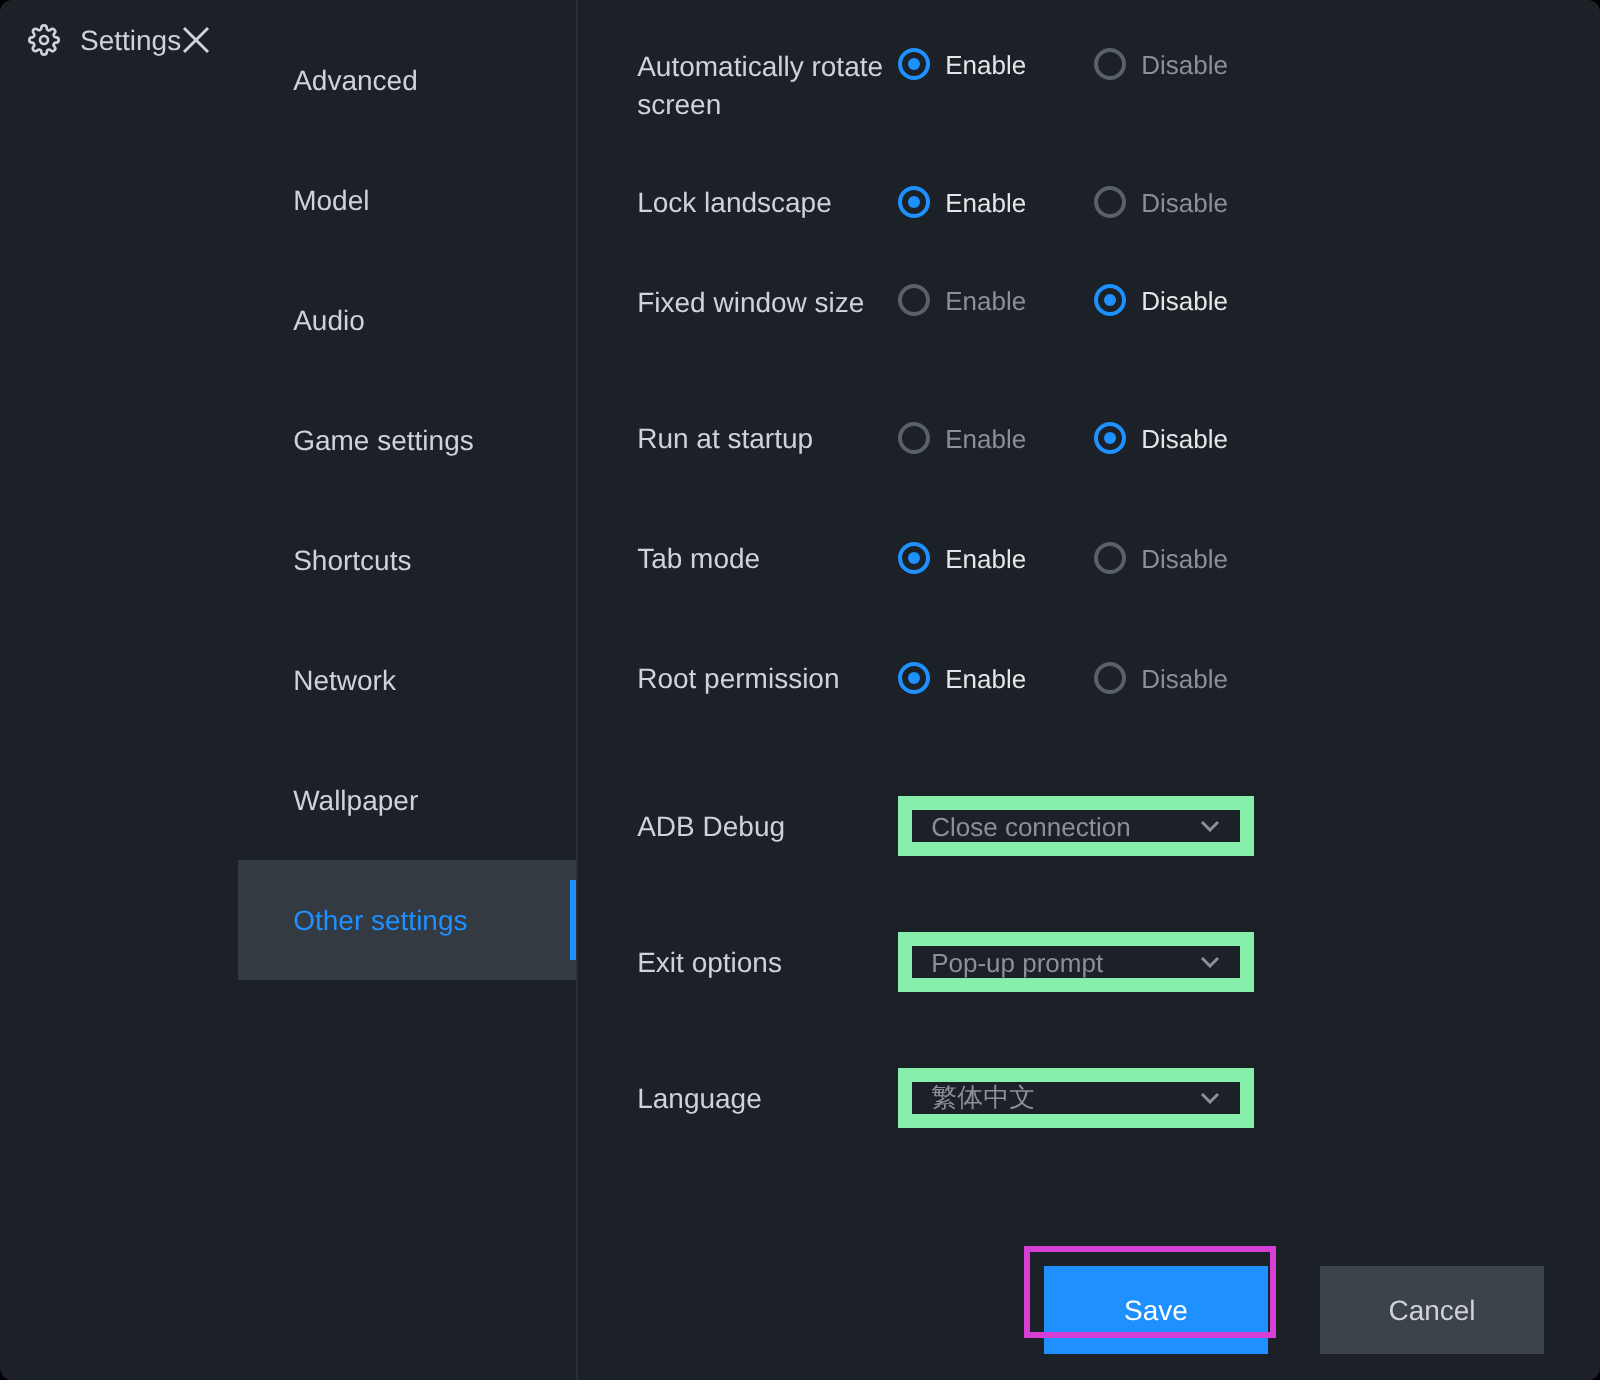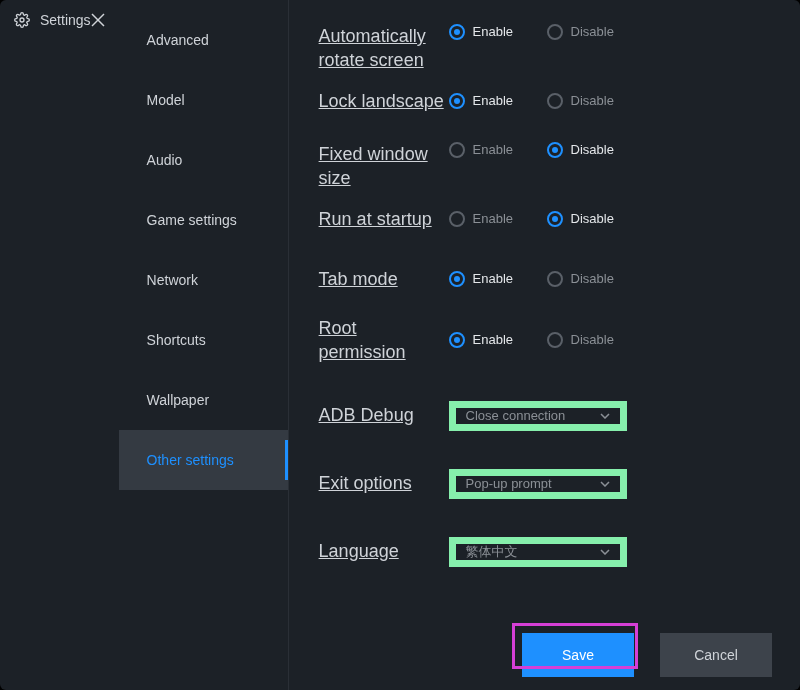--- a/index.html
+++ b/index.html
@@ -12,23 +12,23 @@
   .body { flex: 1; display: flex; }
   .sidebar { width: 170px; padding-top: 10px; border-right: 1px solid #2a2f36; }
   .sidebar-item { height: 60px; display: flex; align-items: center; padding-left: 28px; color: #cfd3d8; font-size: 14px; cursor: pointer; position: relative; }
   .sidebar-item.active { background: #343a42; color: #1e90ff; }
   .sidebar-item.active::after { content: ""; position: absolute; right: 0; top: 10px; bottom: 10px; width: 3px; background: #1e90ff; }
   .main { flex: 1; display: flex; flex-direction: column; }
   .content { flex: 1; padding: 20px 30px 0 30px; }
   .row { display: flex; align-items: center; min-height: 46px; }
   .row.tall { align-items: flex-start; padding-top: 4px; min-height: 58px; }
   .spaced { margin-top: 14px; }
-  .label { width: 130px; color: #cfd3d8; font-size: 18px; line-height: 1.35; text-decoration: underline; }
+  .label { width: 130px; color: #cfd3d8; font-size: 14px; line-height: 1.35; }
   .options { display: flex; gap: 10px; align-items: center; }
-  .radio { display: flex; gap: 8px; width: 88px; cursor: pointer; }
+  .radio { display: flex; align-items: center; gap: 8px; width: 88px; cursor: pointer; }
   .rcircle { width: 16px; height: 16px; border-radius: 50%; border: 2px solid #5a6068; position: relative; }
   .radio.on .rcircle { border-color: #1e90ff; }
   .radio.on .rcircle::after { content:""; position:absolute; inset:3px; background:#1e90ff; border-radius:50%; }
   .radio.on .rtext { color: #e4e7ea; }
   .rtext { color: #8b9096; font-size: 13px; }
   .select { width: 178px; height: 30px; border: 7px solid #86efac; display: flex; align-items: center; justify-content: space-between; padding: 0 10px; color: #8b9096; font-size: 13px; cursor: pointer; }
   .select .chev { margin-left: 6px; }
   .footer { height: 70px; display: flex; align-items: center; justify-content: flex-end; padding-right: 28px; gap: 26px; }
   .btn { width: 112px; height: 44px; display: flex; align-items: center; justify-content: center; font-size: 14px; cursor: pointer; }
   .btn-save { background: #1e90ff; color: #fff; }
@@ -67,24 +67,24 @@
       <div class="sidebar-item">
             <span>Model</span>
           </div>
       <div class="sidebar-item">
             <span>Audio</span>
           </div>
       <div class="sidebar-item">
             <span>Game settings</span>
           </div>
       <div class="sidebar-item">
+            <span>Shortcuts</span>
+          </div>
+      <div class="sidebar-item">
             <span>Network</span>
-          </div>
-      <div class="sidebar-item">
-            <span>Shortcuts</span>
           </div>
       <div class="sidebar-item">
             <span>Wallpaper</span>
           </div>
       <div class="sidebar-item active">
             <span>Other settings</span>
           </div>
     </div>
 
     <div class="main">

